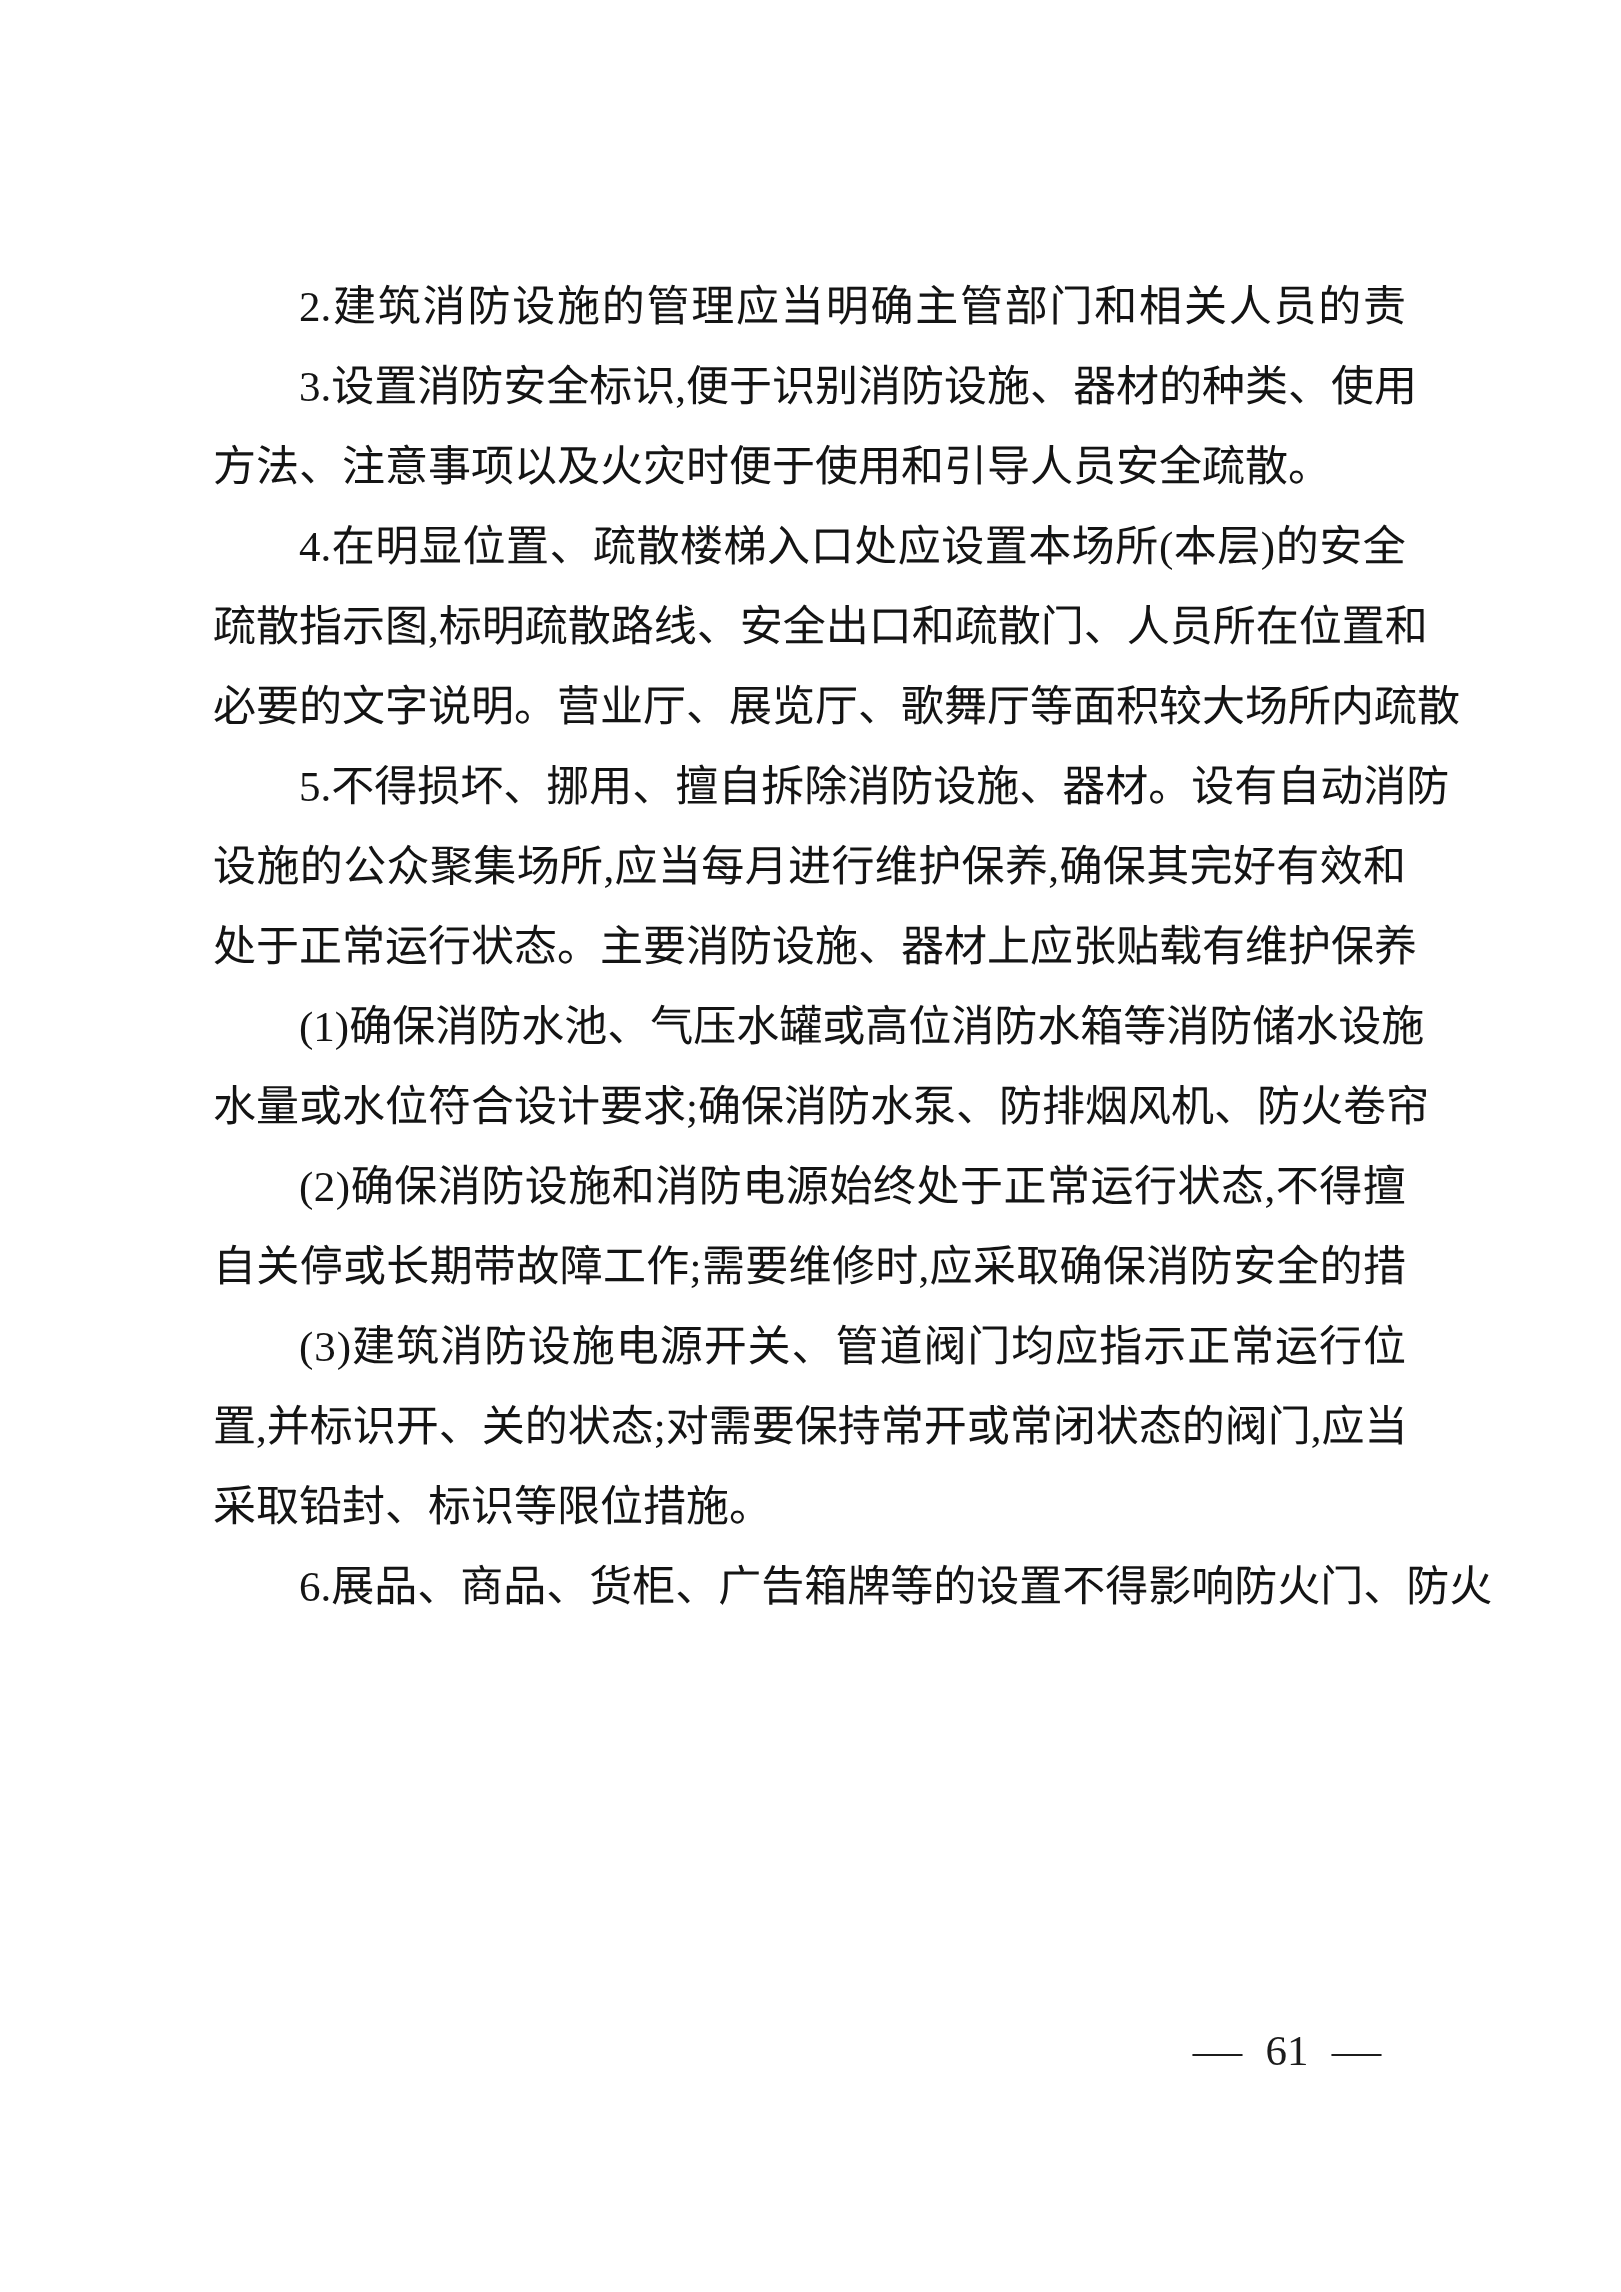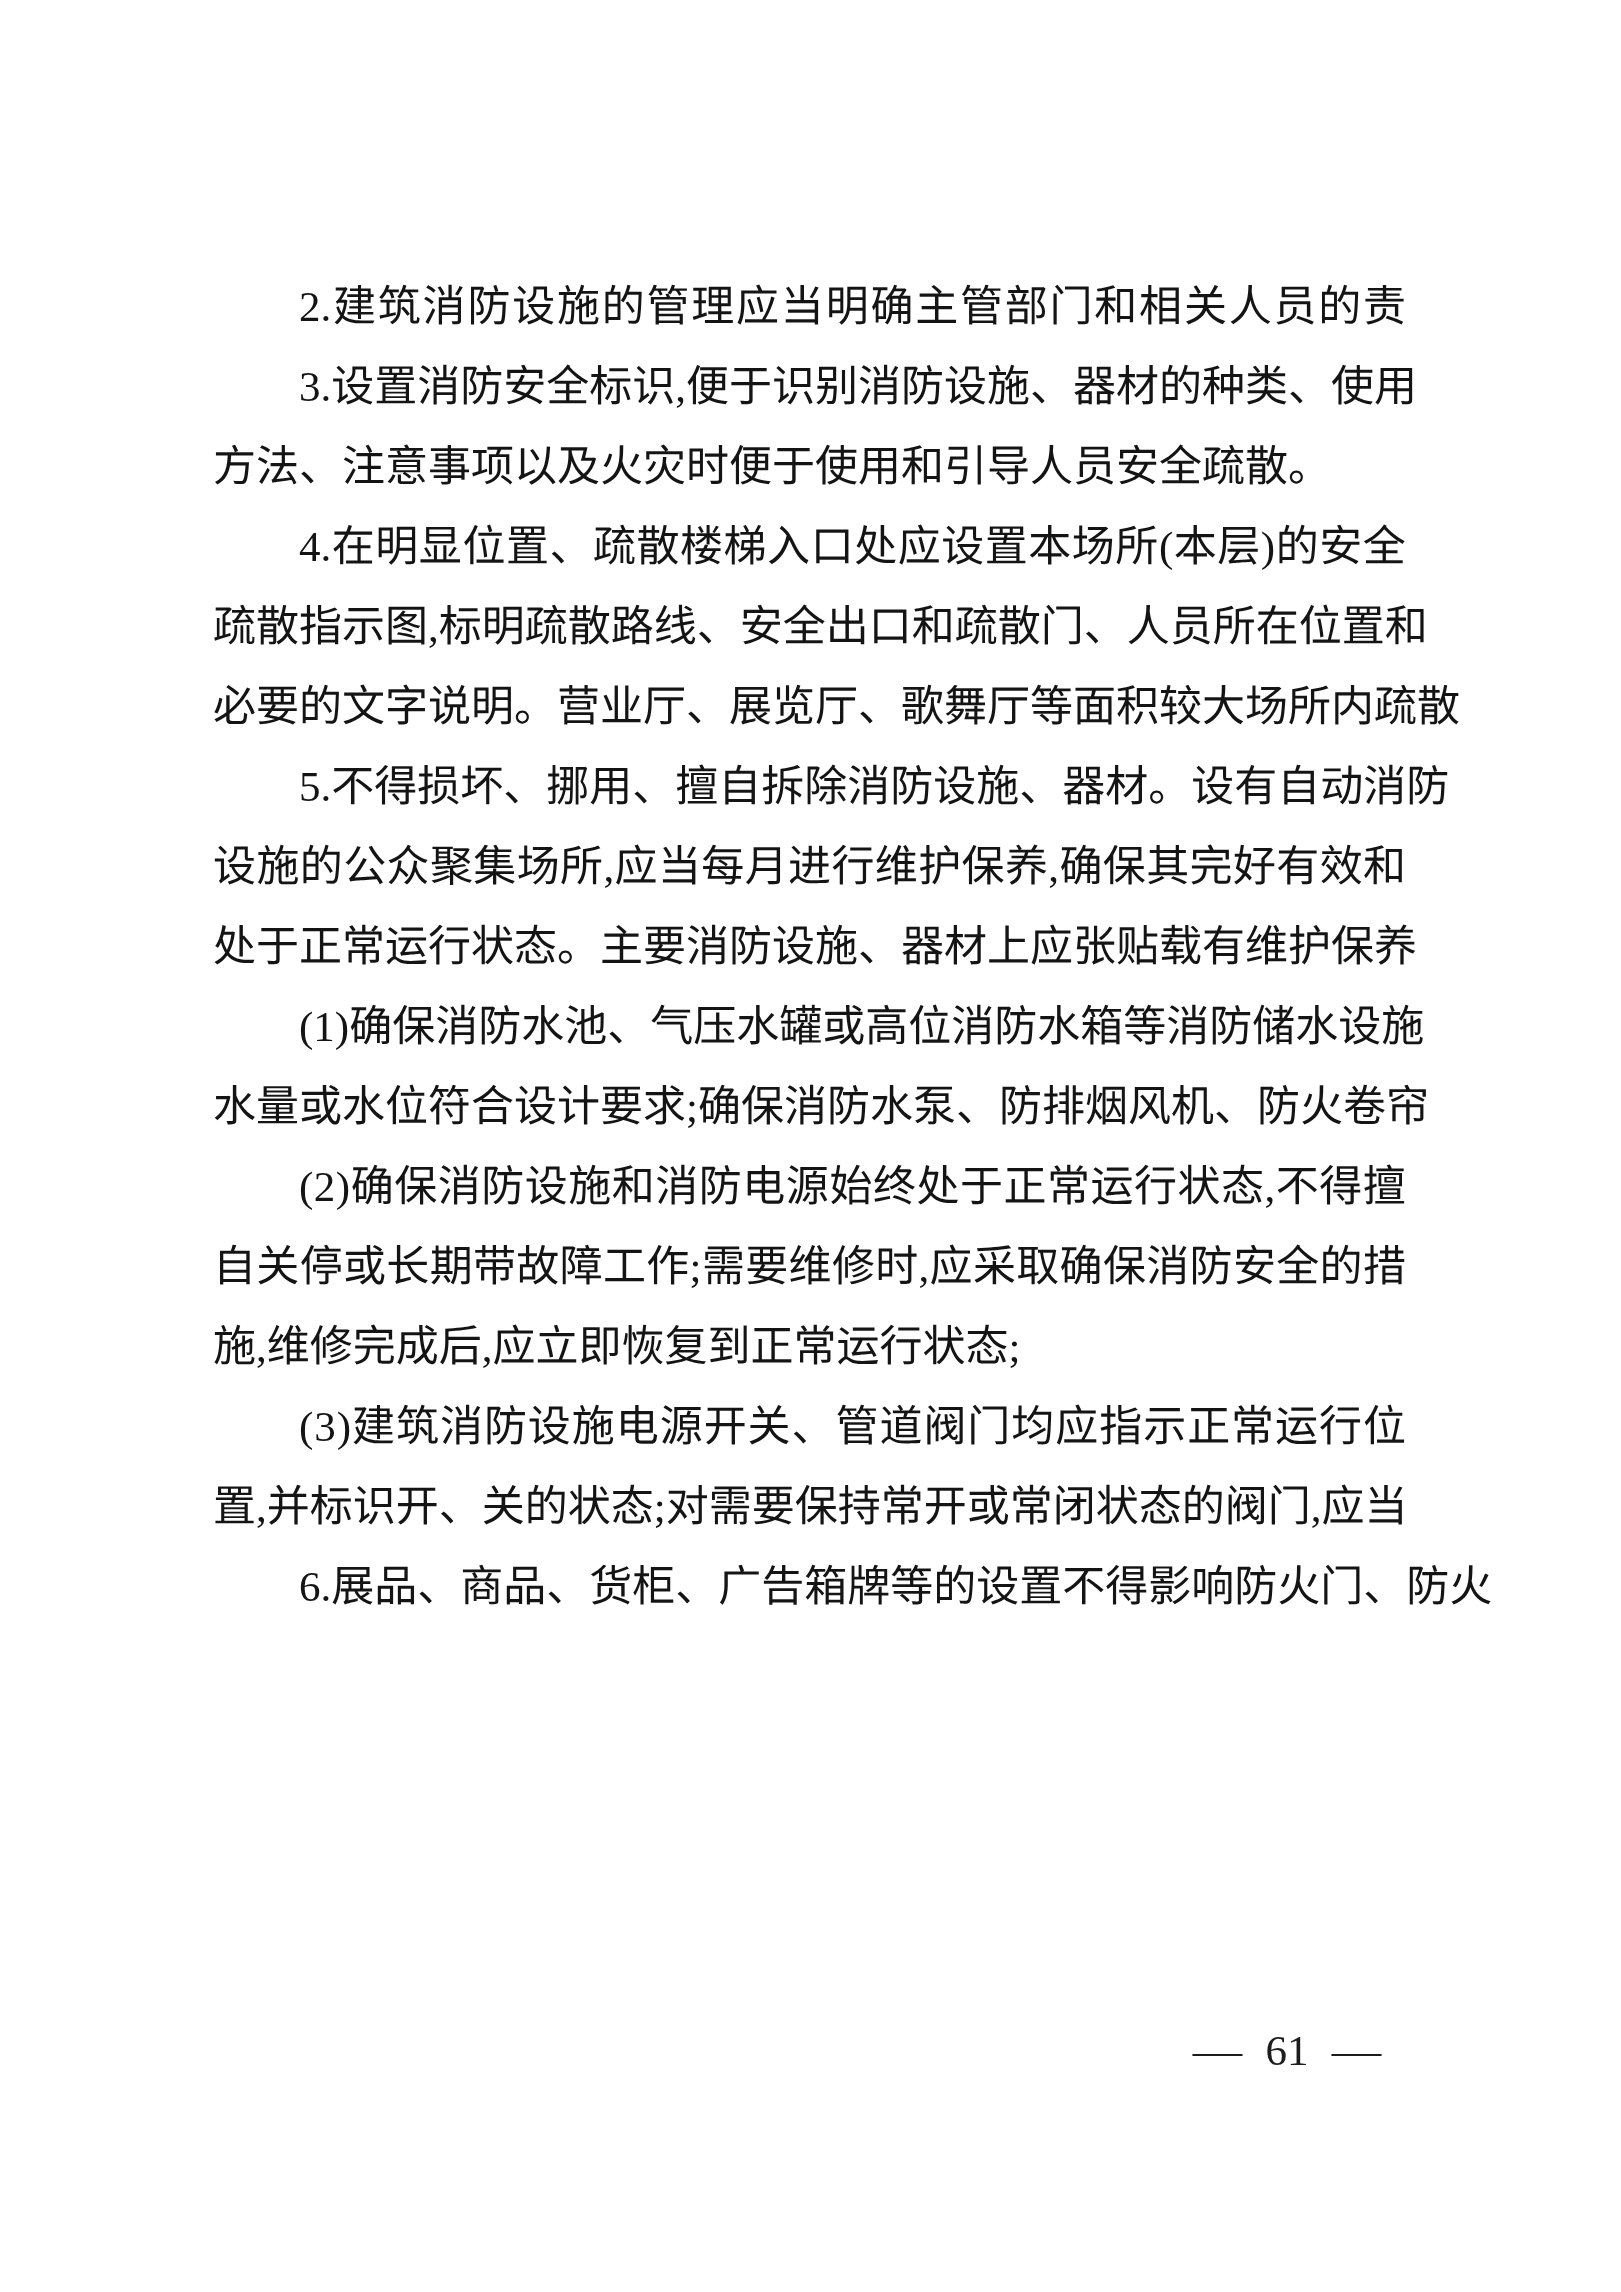--- a/index.html
+++ b/index.html
@@ -417,21 +417,20 @@
         <span class="ch">取</span>
         <span class="ch">确</span>
         <span class="ch">保</span>
         <span class="ch">消</span>
         <span class="ch">防</span>
         <span class="ch">安</span>
         <span class="ch">全</span>
         <span class="ch">的</span>
         <span class="ch">措</span>
       </div>
-      <div class="line">施,维修完成后,应立即恢复到正常运行状态;</div>
       <div class="line indent justify">
         <span class="ch">(</span>
         <span class="ch">3</span>
         <span class="ch">)</span>
         <span class="ch">建</span>
         <span class="ch">筑</span>
         <span class="ch">消</span>
         <span class="ch">防</span>
         <span class="ch">设</span>
         <span class="ch">施</span>
@@ -479,20 +478,21 @@
         <span class="ch">闭</span>
         <span class="ch">状</span>
         <span class="ch">态</span>
         <span class="ch">的</span>
         <span class="ch">阀</span>
         <span class="ch">门</span>
         <span class="ch">,</span>
         <span class="ch">应</span>
         <span class="ch">当</span>
       </div>
+      <div class="line">采取铅封、标识等限位措施。</div>
       <div class="line indent justify">
         <span class="ch">6.</span>
         <span class="ch">展</span>
         <span class="ch">品</span>
         <span class="ch">、</span>
         <span class="ch">商</span>
         <span class="ch">品</span>
         <span class="ch">、</span>
         <span class="ch">货</span>
         <span class="ch">柜</span>

